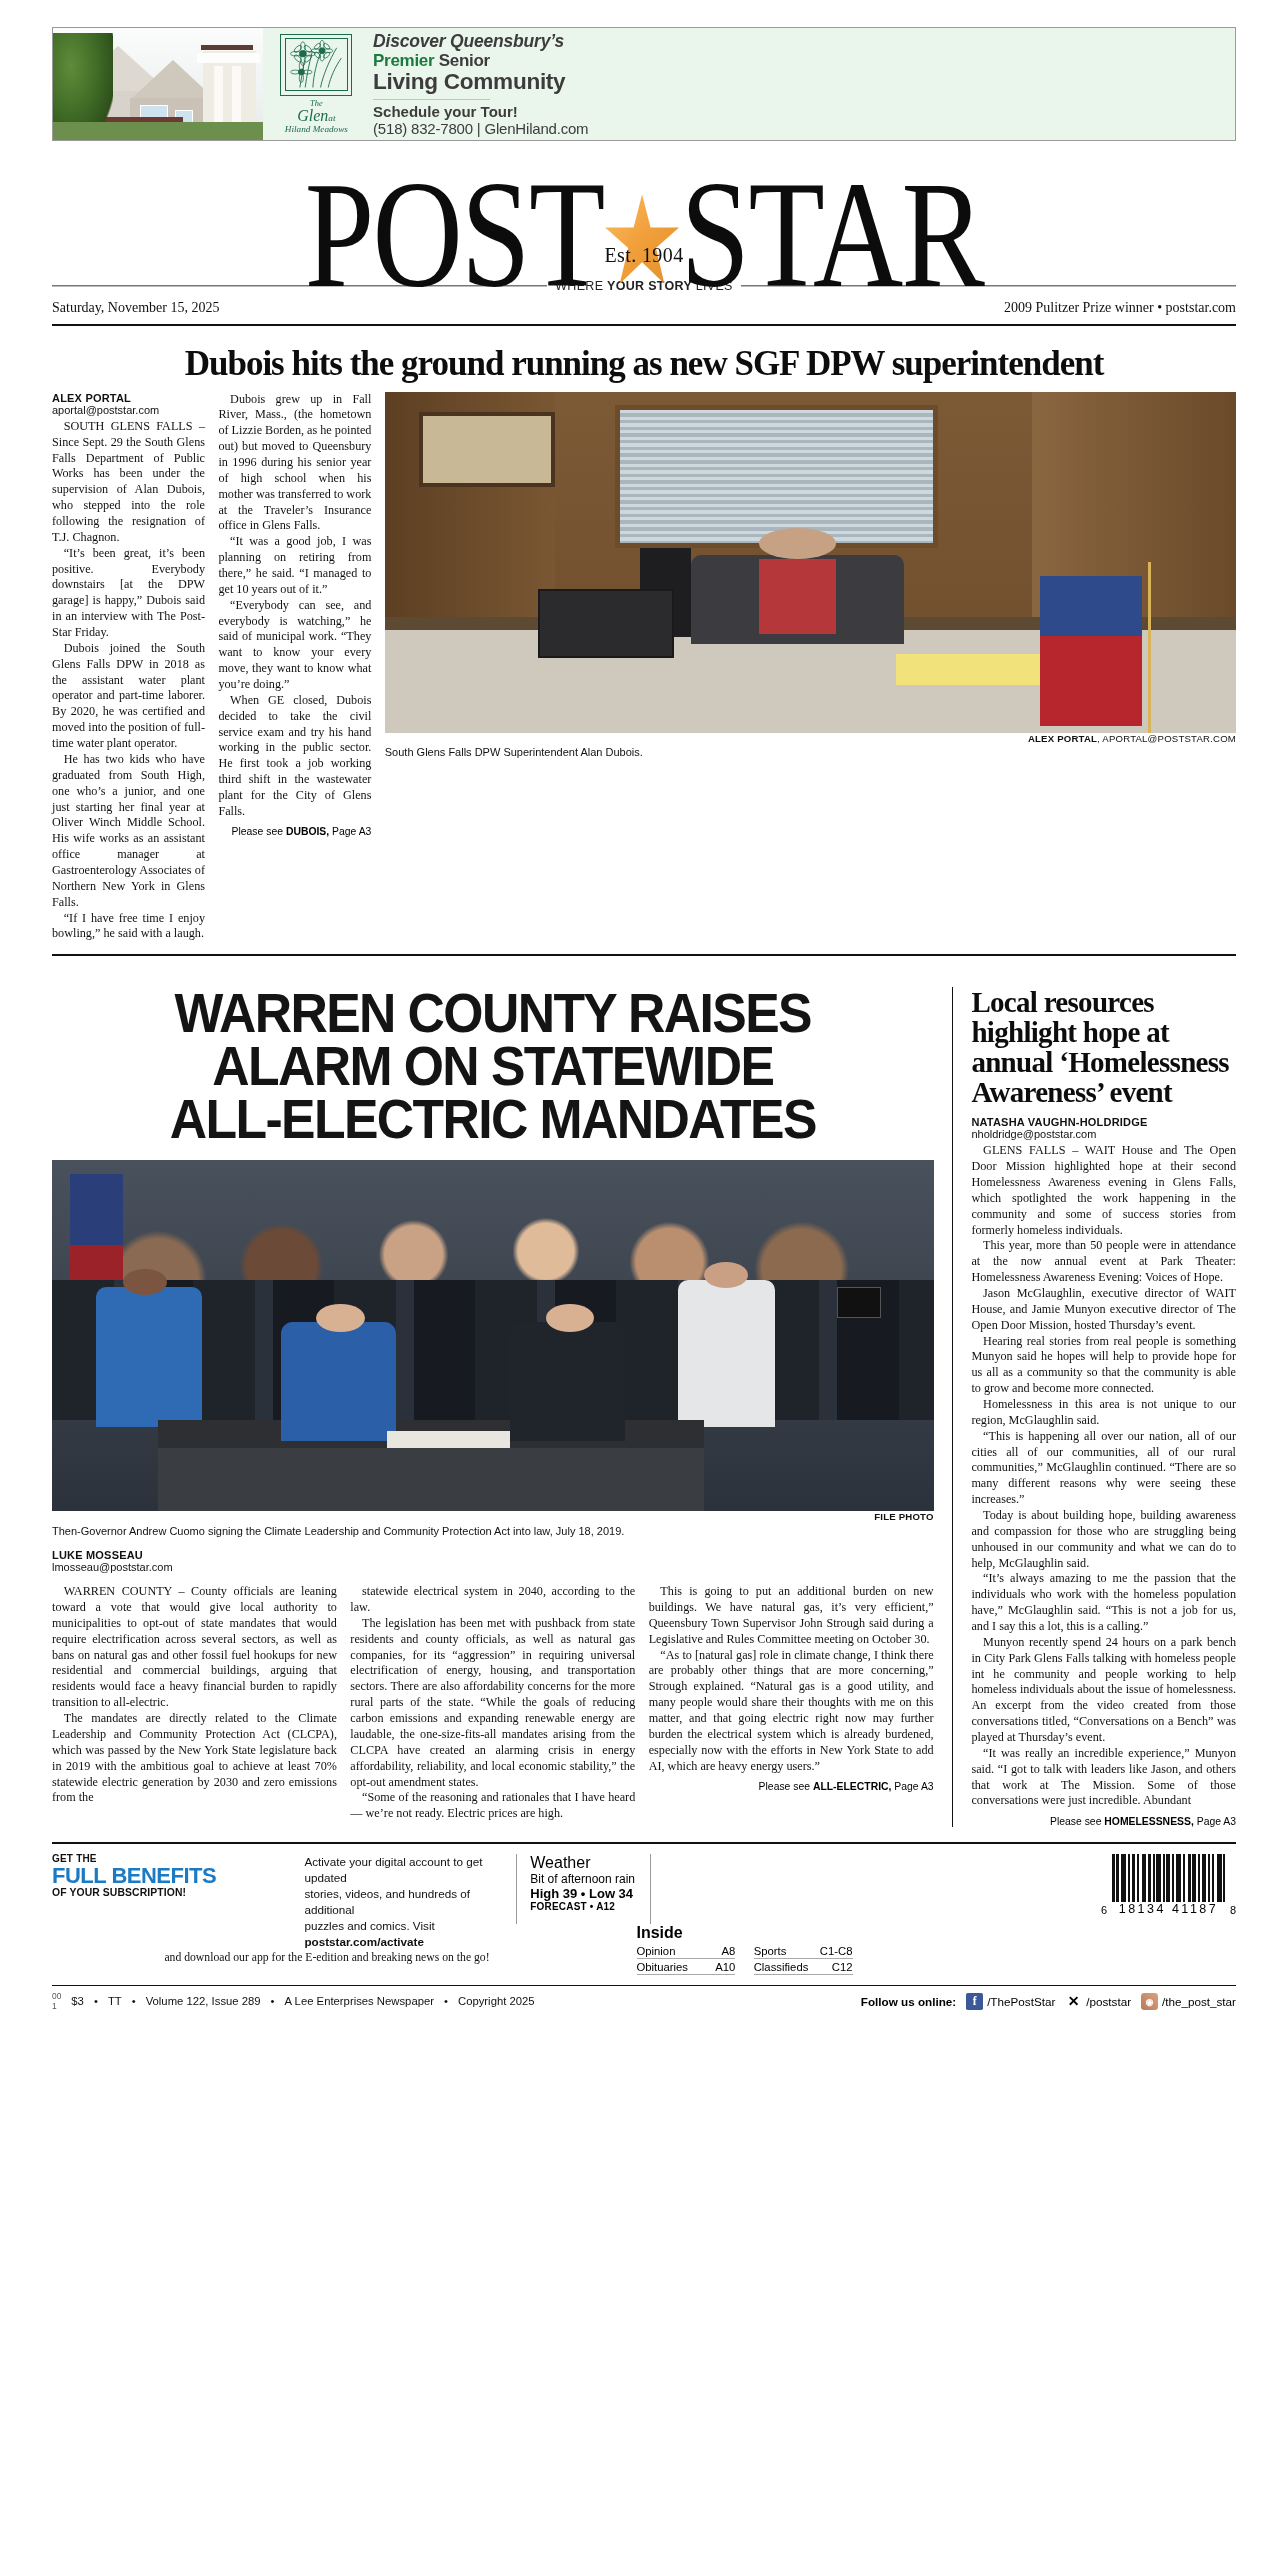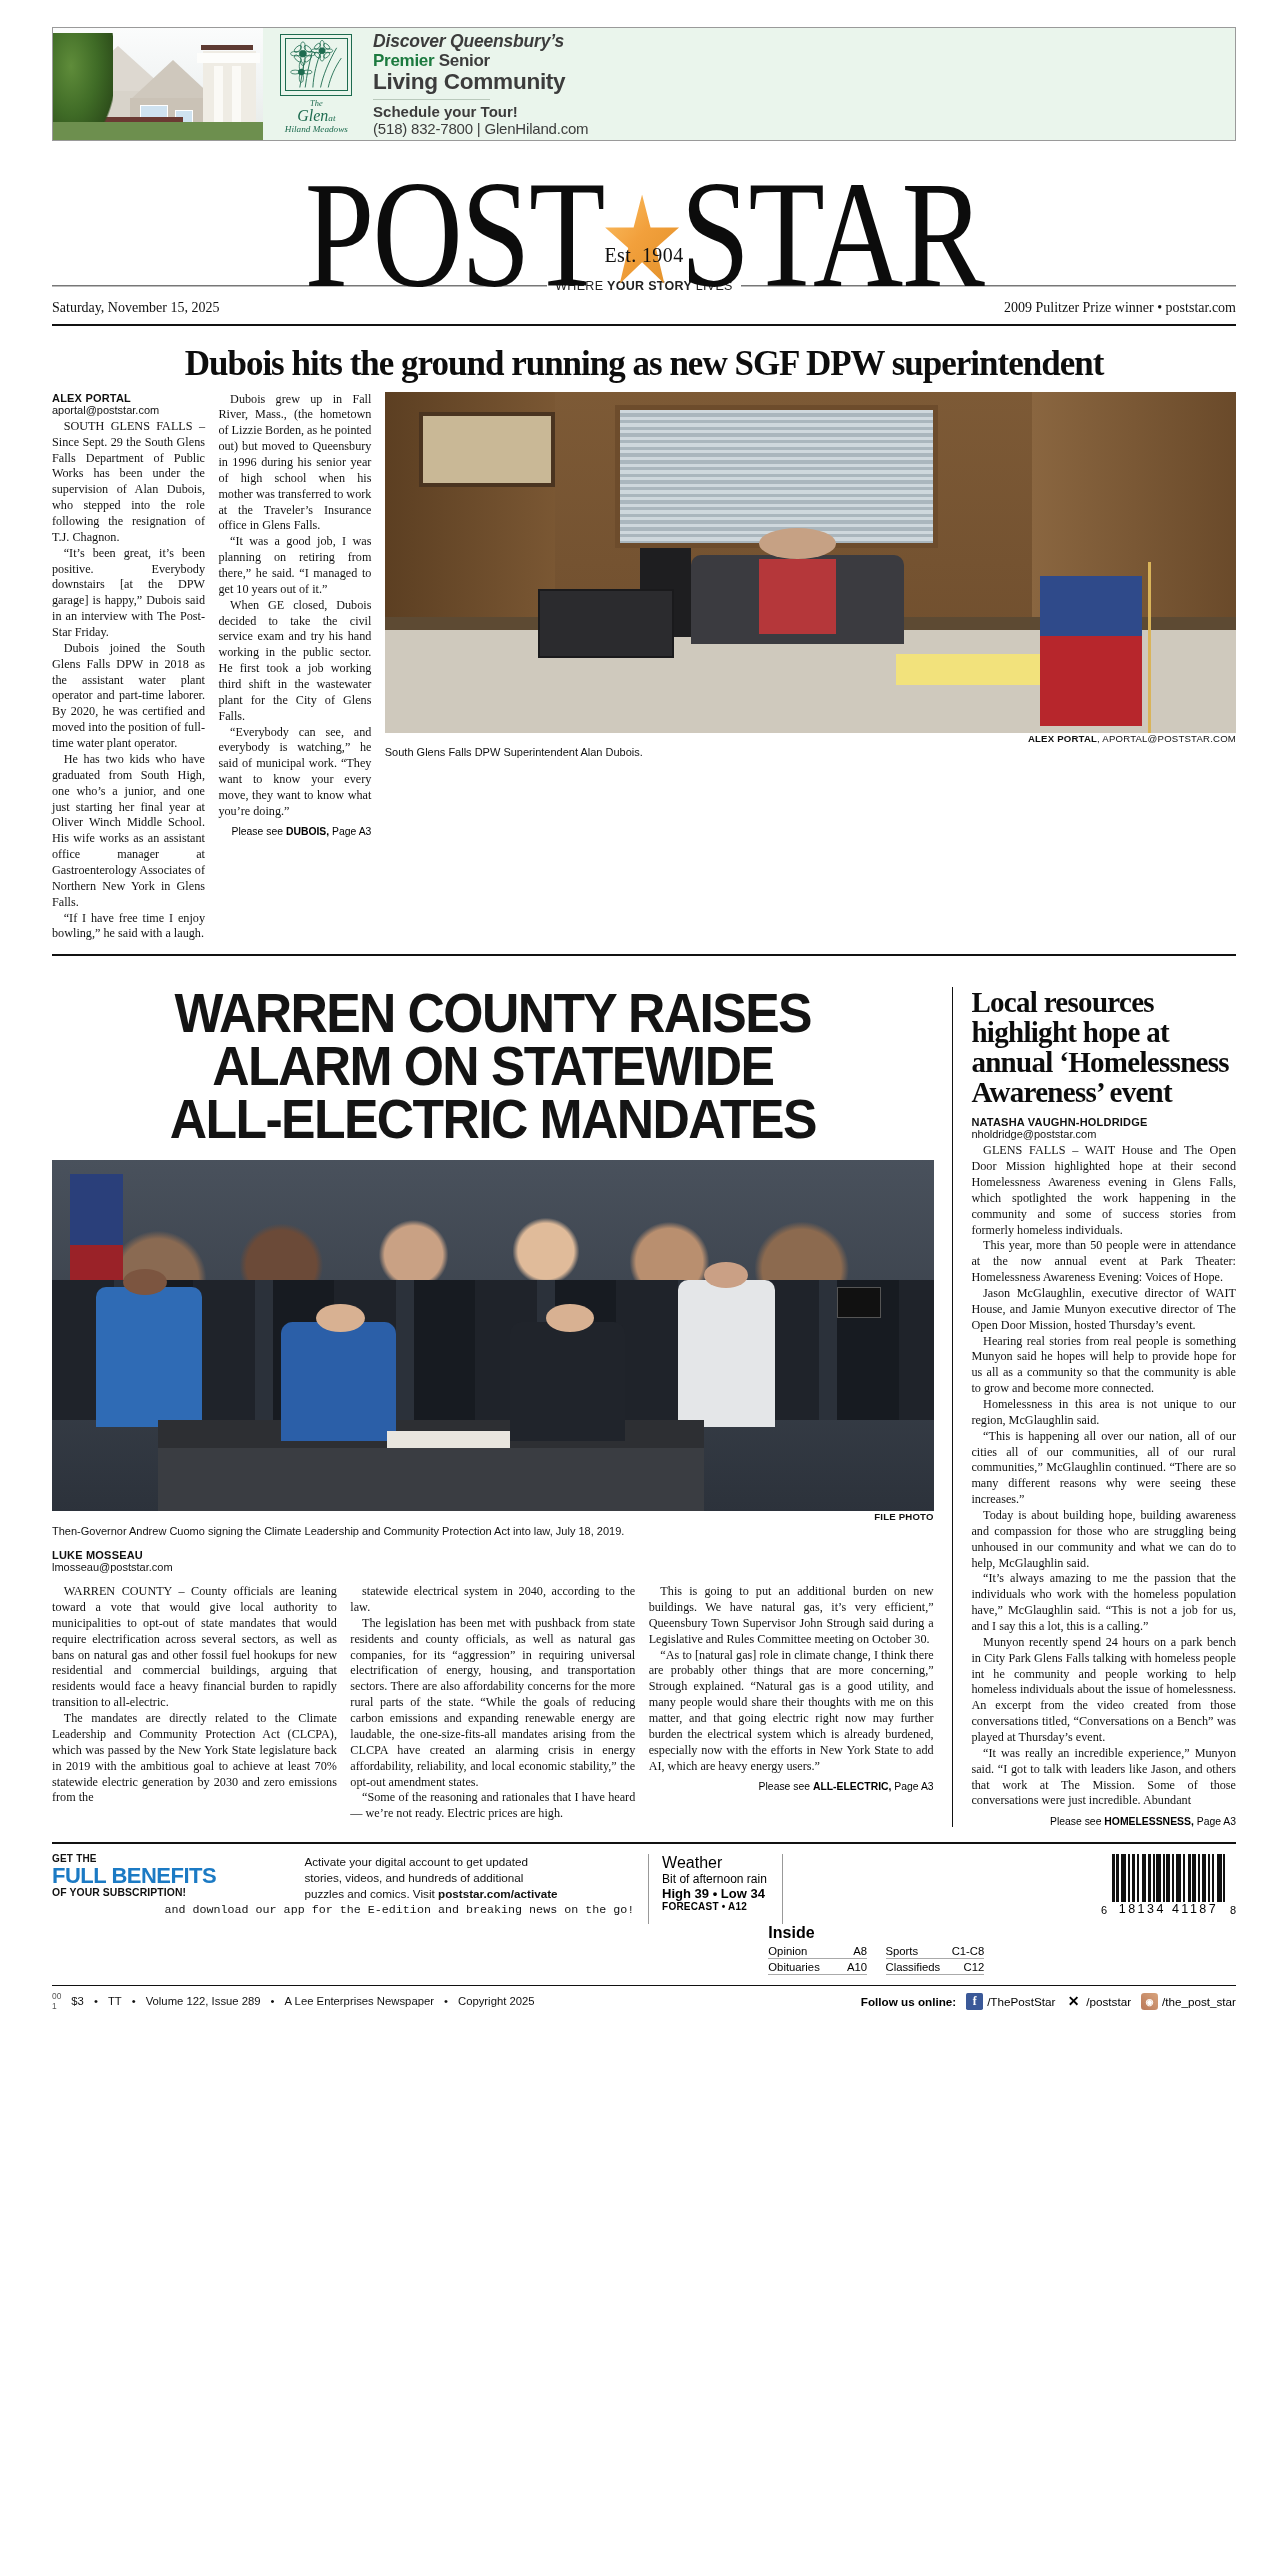--- a/index.html
+++ b/index.html
@@ -225,21 +225,21 @@
   .footer-grid {
     display:grid; grid-template-columns: 244px 1fr 134px 216px 1fr 177px;
     gap: 0; align-items: flex-start; padding: 10px 0 6.7px;
   }
   .fb-left { font-family:"Liberation Sans", sans-serif; }
   .fb-get { font-size: 10px; font-weight:800; color:#111; letter-spacing:0.2px; line-height:1.05;}
   .fb-full { font-size: 22px; font-weight:800; color:#1b7ac4; letter-spacing:-0.5px; line-height:1; }
   .fb-sub { font-size: 10.4px; font-weight:800; color:#111; letter-spacing:0.1px; }
   .fb-copy { font-family:"Liberation Sans", sans-serif; font-size:11.7px; line-height:1.36; color:#111; padding-left: 8.4px;}
   .fb-copy b { font-weight:800; }
-  .fb-copy-wide { font-family:Liberation Mono, monospace; font-size:11.7px; color:#111; }
+  .fb-copy-wide { font-family:Liberation Serif, serif; font-size:11.7px; color:#111; }
   .vdiv { border-left:0.8px solid #999; height: 70px; margin: 0 13.4px; }
   .wx-title { font-family:"Liberation Sans", sans-serif; font-weight:400; font-size:16px; }
   .wx-desc { font-family:"Liberation Sans", sans-serif; font-size:12px; }
   .wx-hl { font-family:"Liberation Sans", sans-serif; font-weight:800; font-size:13px; }
   .wx-fc { font-family:"Liberation Sans", sans-serif; font-weight:800; font-size:10px; letter-spacing:0.2px; }
   .inside-title { font-family:"Liberation Sans", sans-serif; font-weight:800; font-size:16px; }
   .inside-tbl { display:grid; grid-template-columns: 1fr 1fr; gap: 0 18.4px; margin-top:1.7px; }
   .inside-row { display:flex; justify-content:space-between; border-bottom:0.8px solid #aaa; padding:1.7px 0 0.8px;
     font-family:"Liberation Sans", sans-serif; font-size:11.3px; }
   .barcode { display:flex; align-items:flex-end; gap:0; height:48px; }
@@ -384,22 +384,22 @@
           <p>“It’s been great, it’s been positive. Everybody downstairs [at the DPW garage] is happy,” Dubois said in an interview with The Post-Star Friday.</p>
           <p>Dubois joined the South Glens Falls DPW in 2018 as the assistant water plant operator and part-time laborer. By 2020, he was certified and moved into the position of full-time water plant operator.</p>
           <p>He has two kids who have graduated from South High, one who’s a junior, and one just starting her final year at Oliver Winch Middle School. His wife works as an assistant office manager at Gastroenterology Associates of Northern New York in Glens Falls.</p>
           <p>“If I have free time I enjoy bowling,” he said with a laugh.</p>
         </div>
       </div>
       <div>
         <div class="bodytext">
           <p class="first">Dubois grew up in Fall River, Mass., (the hometown of Lizzie Borden, as he pointed out) but moved to Queensbury in 1996 during his senior year of high school when his mother was transferred to work at the Traveler’s Insurance office in Glens Falls.</p>
           <p>“It was a good job, I was planning on retiring from there,” he said. “I managed to get 10 years out of it.”</p>
+          <p>“Everybody can see, and everybody is watching,” he said of municipal work. “They want to know your every move, they want to know what you’re doing.”</p>
           <p>When GE closed, Dubois decided to take the civil service exam and try his hand working in the public sector. He first took a job working third shift in the wastewater plant for the City of Glens Falls.</p>
-          <p>“Everybody can see, and everybody is watching,” he said of municipal work. “They want to know your every move, they want to know what you’re doing.”</p>
         </div>
         <div class="jump"><span>Please see </span><b>DUBOIS,</b><span> Page A3</span></div>
       </div>
       <div>
         <div class="photo1">
           <div class="p1-wallL"></div>
             <div class="p1-wallR"></div>
           <div class="p1-frame"></div>
             <div class="p1-blind"></div>
           <div class="p1-deskdark"></div>

